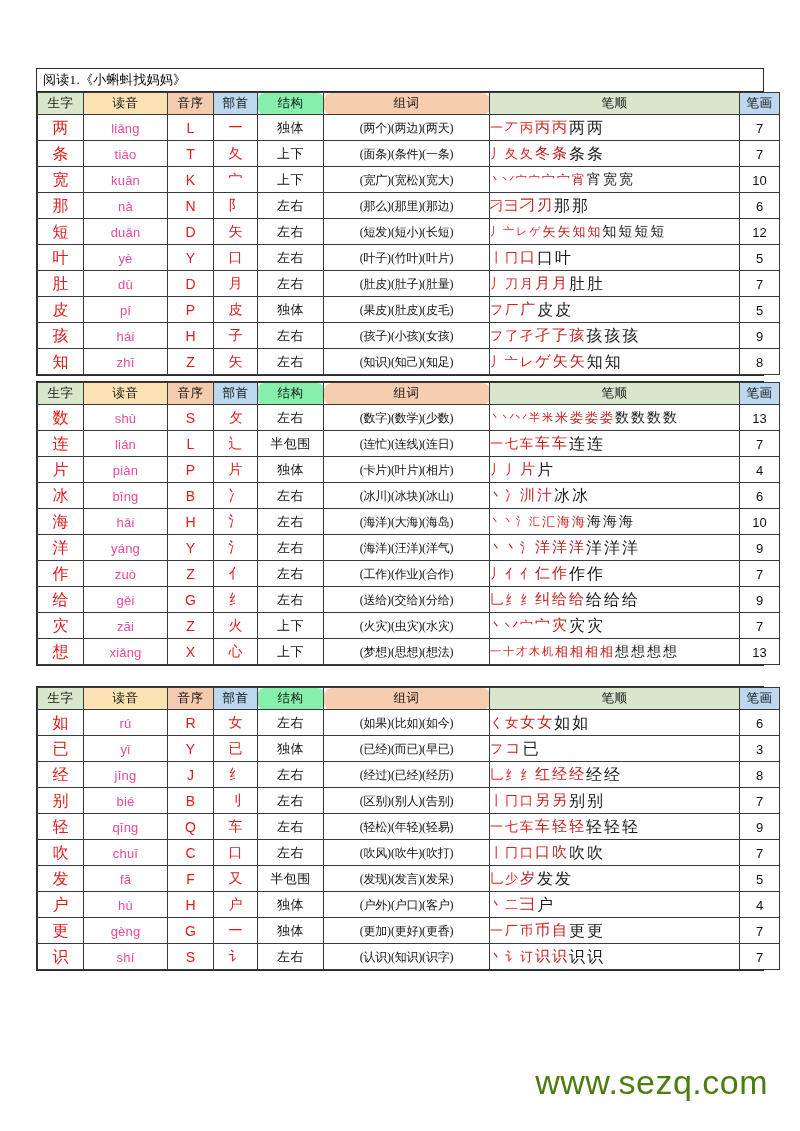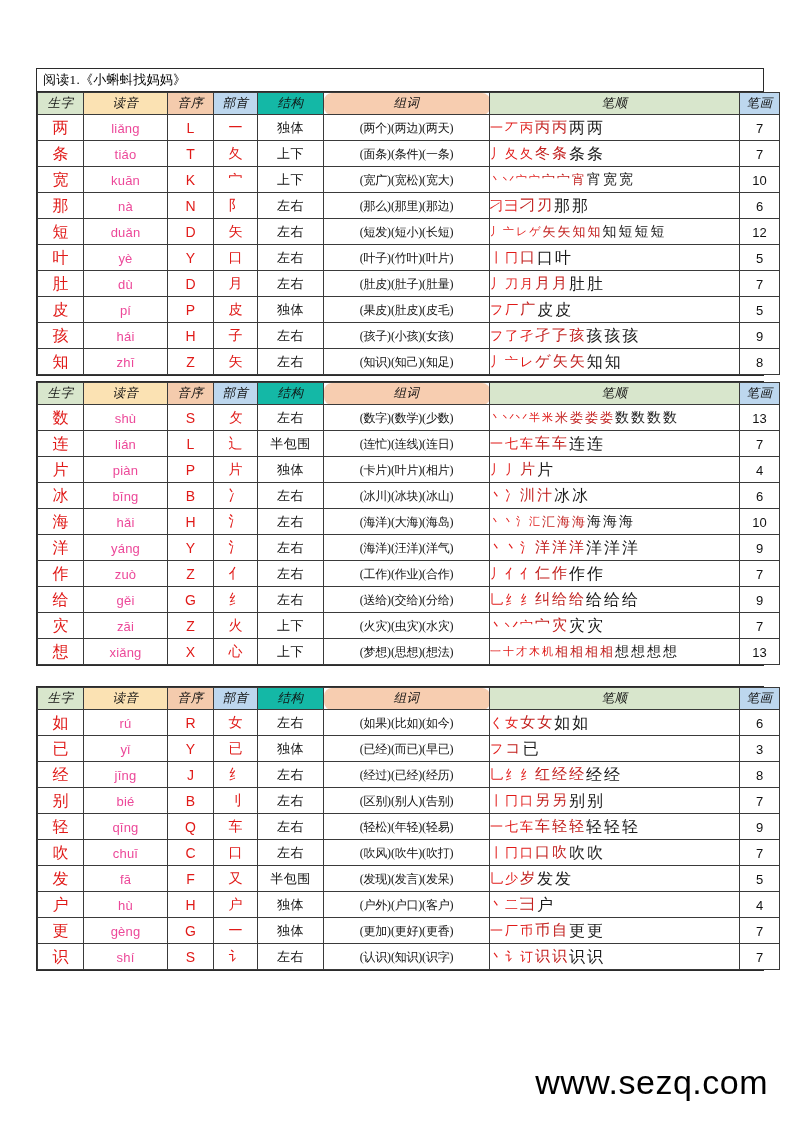--- a/index.html
+++ b/index.html
@@ -60,28 +60,27 @@
     vertical-align: middle;
     font-weight: normal;
     overflow: hidden;
   }
   table.ws thead th {
     height: 21px;
     font-size: 12.5px;
     color: #111;
     letter-spacing: 0.5px;
     font-family: "Liberation Serif", "DejaVu Serif", serif;
-    font-style: italic;
   }
   
   th.c-zi      { background: #d8e6cc; }
   th.c-yin     { background: #fbe2b3; }
   th.c-seq     { background: #f4cbad; }
   th.c-rad     { background: #bdd7ee; }
-  th.c-struct  { background: #14b8a6; }
+  th.c-struct  { background: #86efac; border-radius: 6px; }
   th.c-word    { background: #f7cdb0; }
   th.c-stroke  { background: #d8e6cc; }
   th.c-count   { background: #bdd7ee; }
 
   table.ws tbody td { height: 25px; background: #fff; }
 
   .col-zi     { width: 46px; }
   .col-yin    { width: 84px; }
   .col-seq    { width: 46px; }
   .col-rad    { width: 44px; }
@@ -162,21 +161,21 @@
   .strokeseq.dense .g.early { font-size: 11px; }
   .strokeseq.dense .g.mid   { font-size: 13px; }
   .strokeseq.dense .g.late  { font-size: 14px; }
 
   .watermark {
     position: absolute;
     right: 32px;
     top: 1063px;
     font-family: "Liberation Sans", "DejaVu Sans", sans-serif;
     font-size: 34px;
-    color: #000000;
+    color: #4d7c0f;
     letter-spacing: 0.5px;
     user-select: none;
   }
 </style>
 </head>
 <body>
 
 <div class="page">
   <div id="sections-root">
       <div class="section" id="sec0">

